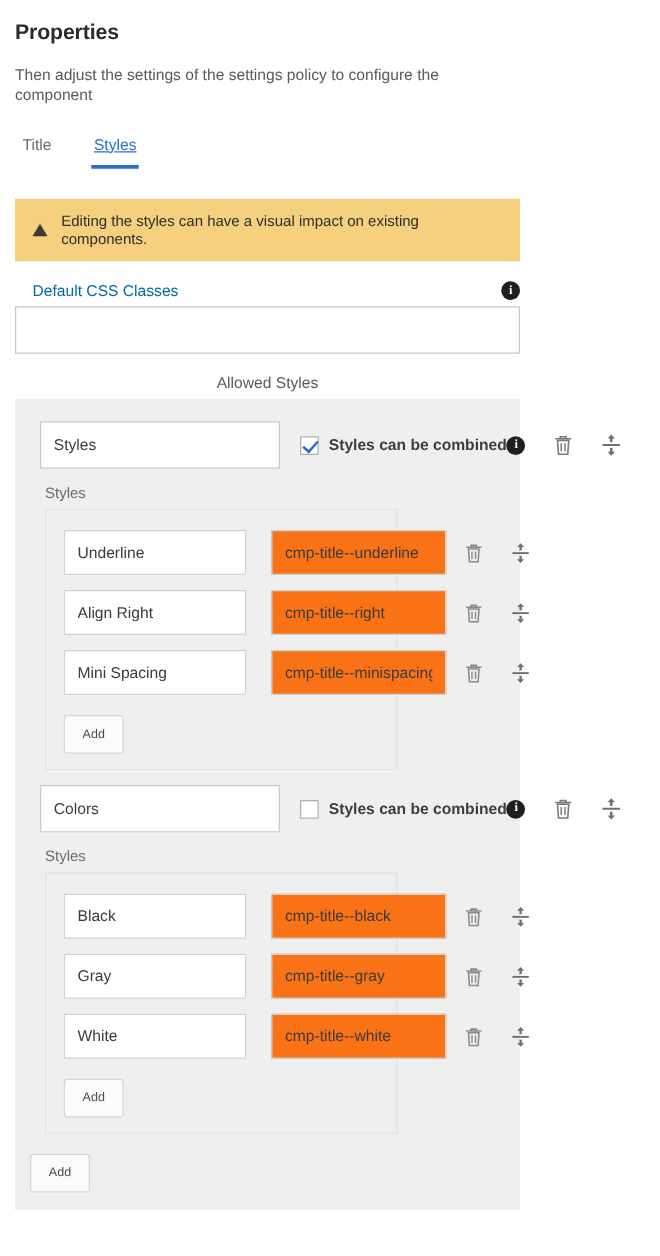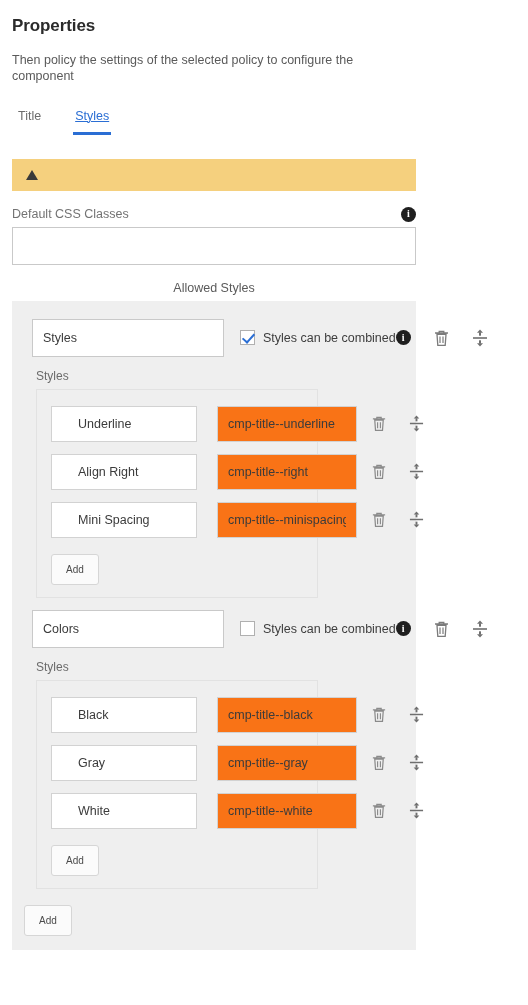--- a/index.html
+++ b/index.html
@@ -89,21 +89,22 @@
   
   .field-block { padding: 0 12px; }
   .label-row {
     display: flex;
     align-items: center;
     justify-content: space-between;
     margin: 16px 0 5px 0;
   }
   .field-label {
     font-size: 12.5px;
-    color: #737373;
+    color: #0369a1;
+    margin-left: 14px;
   }
   .section-label {
     font-size: 12.5px;
     color: #5a5a5a;
     margin: 16px 0 6px 0;
     text-align: center;
   }
 
   .text-input {
     width: 100%;
@@ -171,20 +172,21 @@
     padding: 0 10px;
     outline: none;
     flex: 0 0 auto;
   }
   .combine-wrap {
     display: flex;
     align-items: center;
     gap: 8px;
     margin-left: 16px;
     flex: 0 0 auto;
+    font-weight: bold;
   }
   .cbox {
     width: 15px; height: 15px;
     border: 1px solid #b0b0b0;
     background: #fff;
     display: inline-flex;
     align-items: center;
     justify-content: center;
     cursor: pointer;
     flex: 0 0 auto;
@@ -232,21 +234,21 @@
     gap: 0;
   }
   .style-name-input {
     width: 146px;
     height: 36px;
     border: 1px solid #d2d2d2;
     background: #fff;
     font-family: inherit;
     font-size: 12.5px;
     color: #3b3b3b;
-    padding: 0 26px;
+    padding: 0 10px;
     outline: none;
     flex: 0 0 auto;
   }
   .style-class-input {
     width: 140px;
     height: 36px;
     border: 1px solid #d2d2d2;
     background: #f97316;
     font-family: inherit;
     font-size: 12.5px;
@@ -277,31 +279,32 @@
   .add-row { padding: 10px 0 0 14px; }
   .group-add-row { padding: 12px 0 0 2px; }
 </style>
 </head>
 <body>
 
 <div class="page">
 
   <div class="header">
     <div class="page-title">Properties</div>
-    <div class="page-desc">Then policy the settings of the selected policy to configure the component</div>
+    <div class="page-desc">Then adjust the settings of the settings policy to configure the component</div>
 
     <div class="tabs">
       <button class="tab">Title</button>
       <button class="tab active">Styles</button>
     </div>
   </div>
 
   <div class="warn-wrap">
     <div class="warn">
       <span class="warn-tri"></span>
+      <span>Editing the styles can have a visual impact on existing components.</span>
     </div>
   </div>
 
   <div class="field-block">
     <div class="label-row">
       <span class="field-label">Default CSS Classes</span>
       <button class="icon-btn">
         <span class="info-ico">i</span>
       </button>
     </div>

